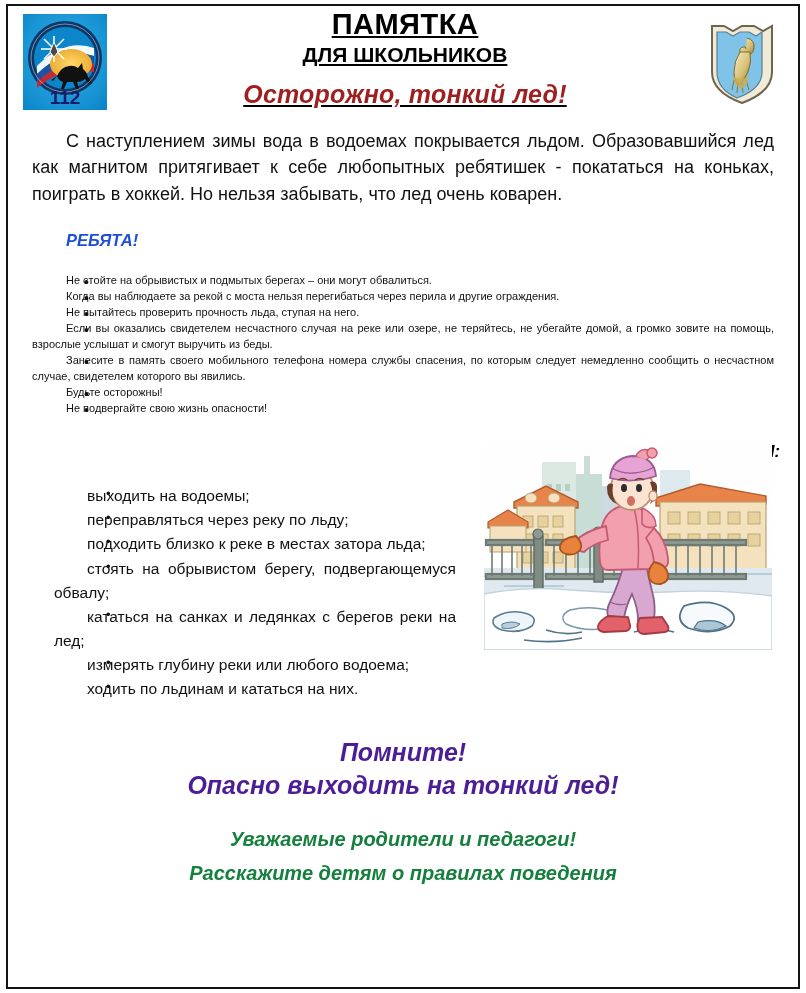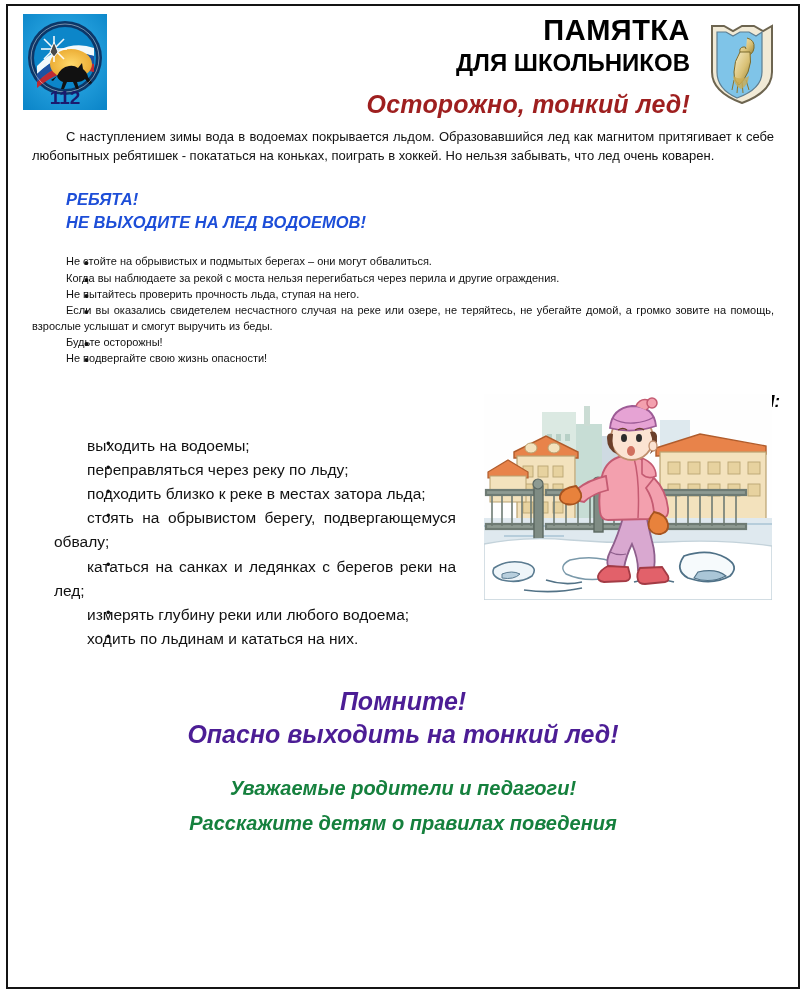--- a/index.html
+++ b/index.html
@@ -46,33 +46,34 @@
   .emblem-right {
     position: absolute;
     left: 703px;
     top: 16px;
     width: 78px;
     height: 92px;
   }
   .title-block {
     position: absolute;
     left: 120px;
-    top: 14px;
+    top: 8px;
     width: 570px;
-    text-align: right;
+    text-align: center;
+    text-decoration: underline;
   }
   .title-main {
     font-size: 29px;
     font-weight: bold;
     letter-spacing: 0.5px;
     color: #000;
     line-height: 1.12;
   }
   .title-sub {
-    font-size: 24px;
+    font-size: 21px;
     font-weight: bold;
     color: #000;
     line-height: 1.3;
     margin-top: 1px;
   }
   .title-red {
     font-size: 25px;
     font-weight: bold;
     font-style: italic;
     color: #9e1f1f;
@@ -80,21 +81,21 @@
     letter-spacing: 0.2px;
   }
 
   
   .content {
     position: relative;
     padding: 0 26px 0 26px;
   }
   .intro {
     font-family: "Liberation Sans Narrow", "Liberation Sans", sans-serif;
-    font-size: 13px;
+    font-size: 18px;
     color: #111;
     line-height: 1.46;
     text-align: justify;
     text-indent: 34px;
     margin: 0 6px 0 6px;
     font-stretch: condensed;
     transform-origin: left top;
   }
   .shout {
     font-family: "Liberation Sans Narrow", "Liberation Sans", sans-serif;
@@ -279,28 +280,28 @@
       <div class="title-red">Осторожно, тонкий лед!</div>
     </div>
   </div>
 
   <div class="content">
 
     <p class="intro">С наступлением зимы вода в водоемах покрывается льдом. Образовавшийся   лед как магнитом притягивает к себе любопытных ребятишек - покататься на коньках, поиграть в хоккей. Но нельзя забывать, что лед очень коварен.</p>
 
     <div class="shout">
       <div>РЕБЯТА!</div>
-      <div>НЕ ВЫХОДИТЕ НА ЛЕД  ВОДОЕМОВ!</div>
     </div>
 
     <ul class="bullets">
       <li><span class="txt">Не стойте на обрывистых и подмытых берегах – они могут обвалиться.</span></li>
       <li><span class="txt">Когда вы наблюдаете за рекой с моста нельзя перегибаться через перила и другие ограждения.</span></li>
       <li><span class="txt">Не пытайтесь проверить прочность льда, ступая на него.</span></li>
       <li><span class="txt">Если вы оказались свидетелем несчастного случая на реке или озере, не теряйтесь, не убегайте домой, а громко зовите на помощь, взрослые услышат и смогут выручить из беды.</span></li>
+      <li><span class="txt">Занесите в память своего мобильного телефона номера службы спасения, по которым следует немедленно сообщить о несчастном случае, свидетелем которого вы явились.</span></li>
       <li><span class="txt">Будьте осторожны!</span></li>
       <li><span class="txt">Не подвергайте свою жизнь опасности!</span></li>
     </ul>
 
     <div class="mid">
 
       <div class="ban-title">В зимний период ЗАПРЕЩАЕТСЯ:</div>
 
       <ul class="ban-list">
         <li><span class="txt">выходить на водоемы;</span></li>

